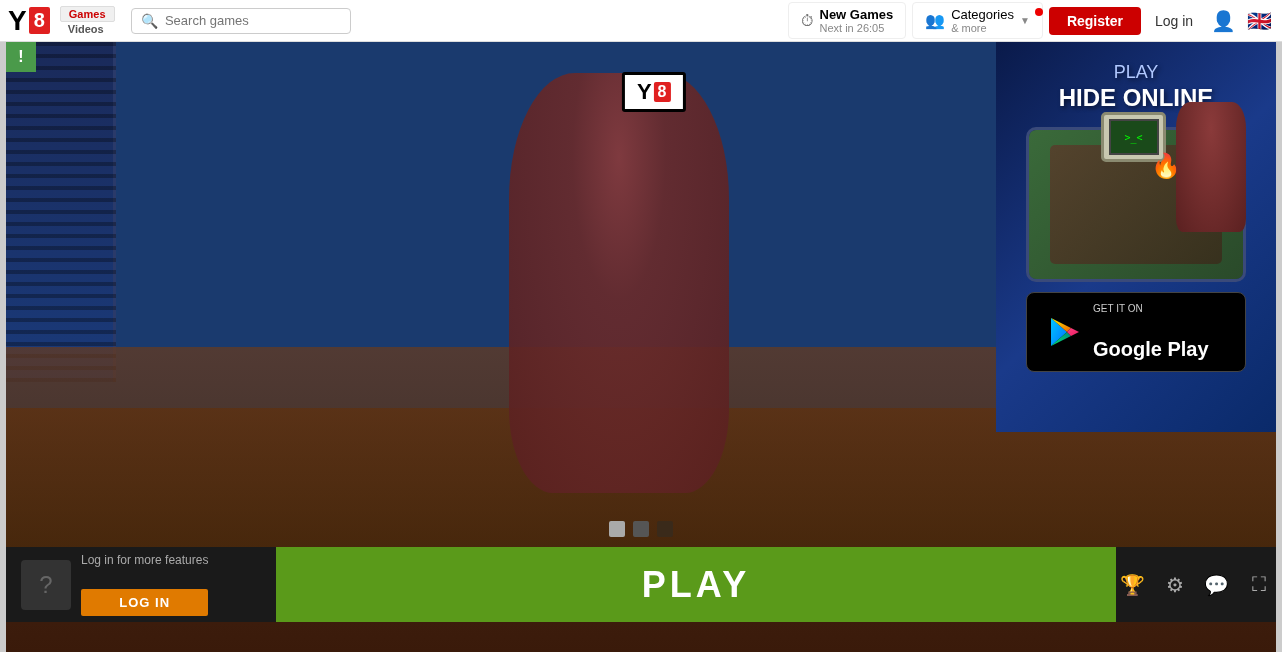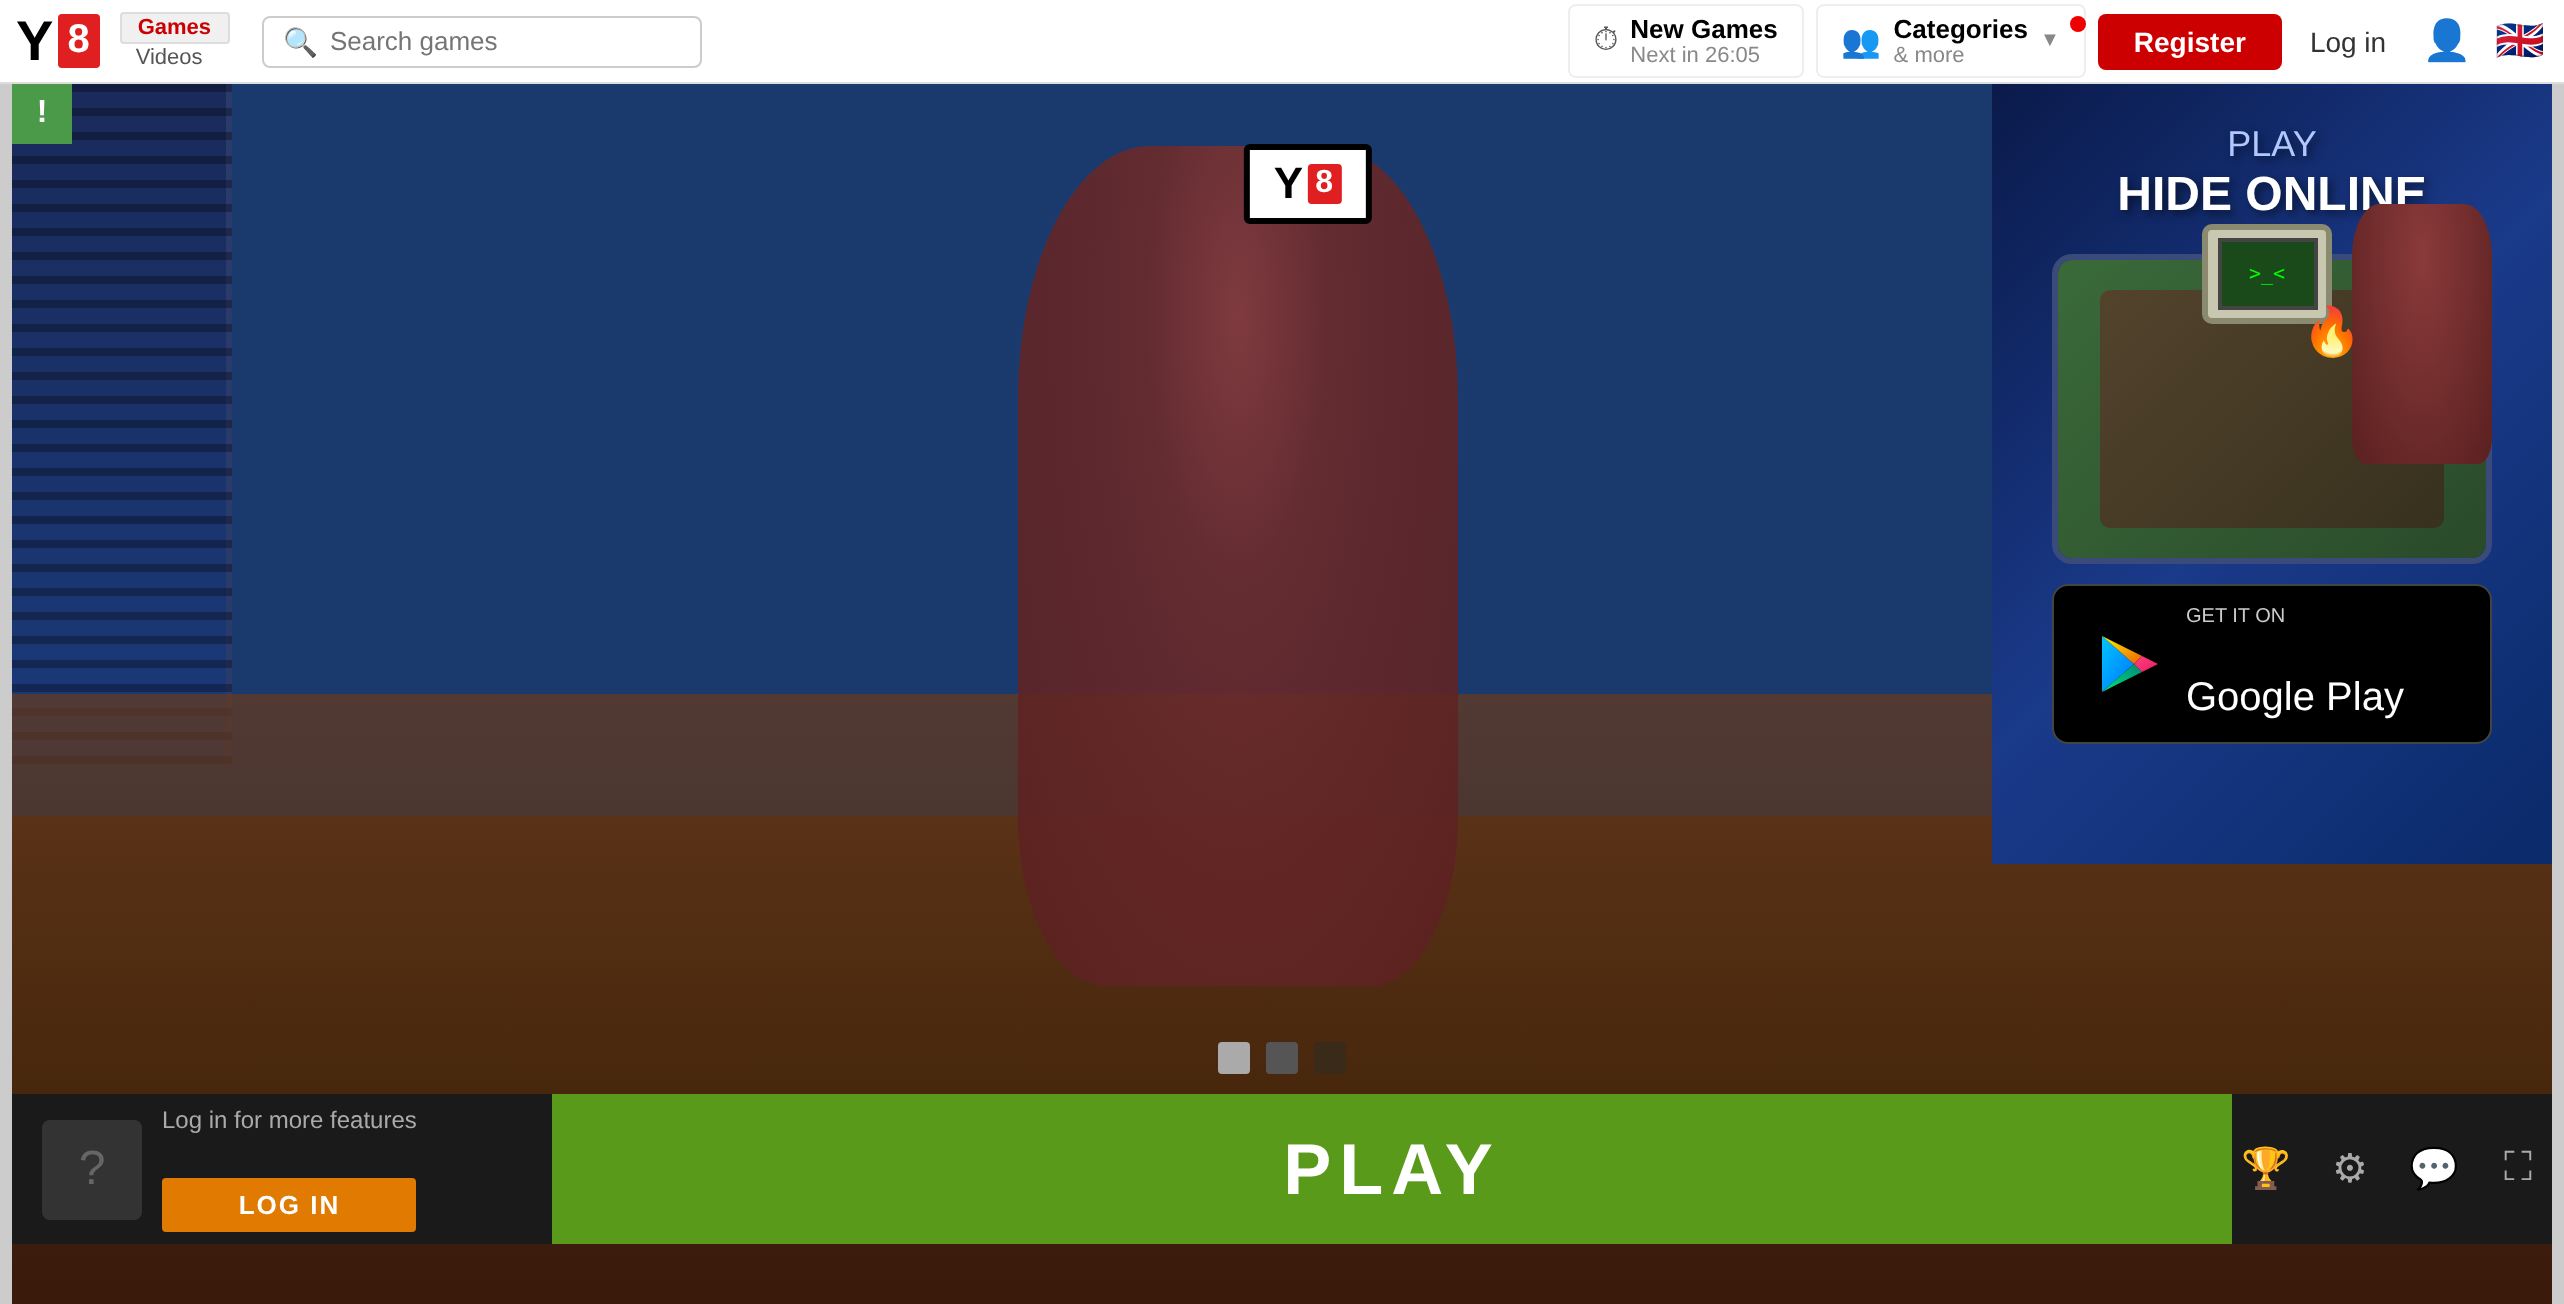--- a/index.html
+++ b/index.html
@@ -43,20 +43,21 @@
       display: flex;
       flex-direction: column;
       margin-left: 4px;
     }
     .nav-tab {
       font-size: 11px;
       color: #555;
       padding: 1px 8px;
       cursor: pointer;
       border-radius: 2px;
+      font-weight: bold;
     }
     .nav-tab.active {
       background: #f0f0f0;
       font-weight: bold;
       color: #c00;
       border: 1px solid #ddd;
     }
 
     #search-box {
       display: flex;
@@ -104,21 +105,21 @@
       align-items: center;
       gap: 6px;
       background: #fff;
       border: 1px solid #eee;
       border-radius: 4px;
       padding: 4px 12px;
       cursor: pointer;
       font-size: 12px;
     }
     .categories-btn .icon { color: #555; font-size: 16px; }
-    .categories-btn .label { font-weight: bold; font-size: 13px; }
+    .categories-btn .label { font-weight: normal; font-size: 13px; }
     .categories-btn .sublabel { font-size: 11px; color: #888; }
     .categories-btn .chevron { font-size: 10px; color: #888; }
     .red-dot {
       width: 8px; height: 8px; background: #e00; border-radius: 50%;
       position: absolute; top: 6px; right: 0;
     }
     .categories-wrapper { position: relative; }
 
     .register-btn {
       background: #c00;
@@ -254,21 +255,21 @@
     .play-icon-area {
       width: 36px;
       height: 36px;
     }
     .google-play-text-area {
       display: flex;
       flex-direction: column;
       gap: 24px;
     }
     .get-it-on { font-size: 10px; color: #ccc; }
-    .google-play-label { font-size: 20px; font-weight: normal; color: #fff; }
+    .google-play-label { font-size: 20px; font-weight: bold; color: #fff; }
 
     
     .carousel-dots {
       position: absolute;
       bottom: 115px;
       left: 50%;
       transform: translateX(-50%);
       display: flex;
       gap: 8px;
       z-index: 6;

